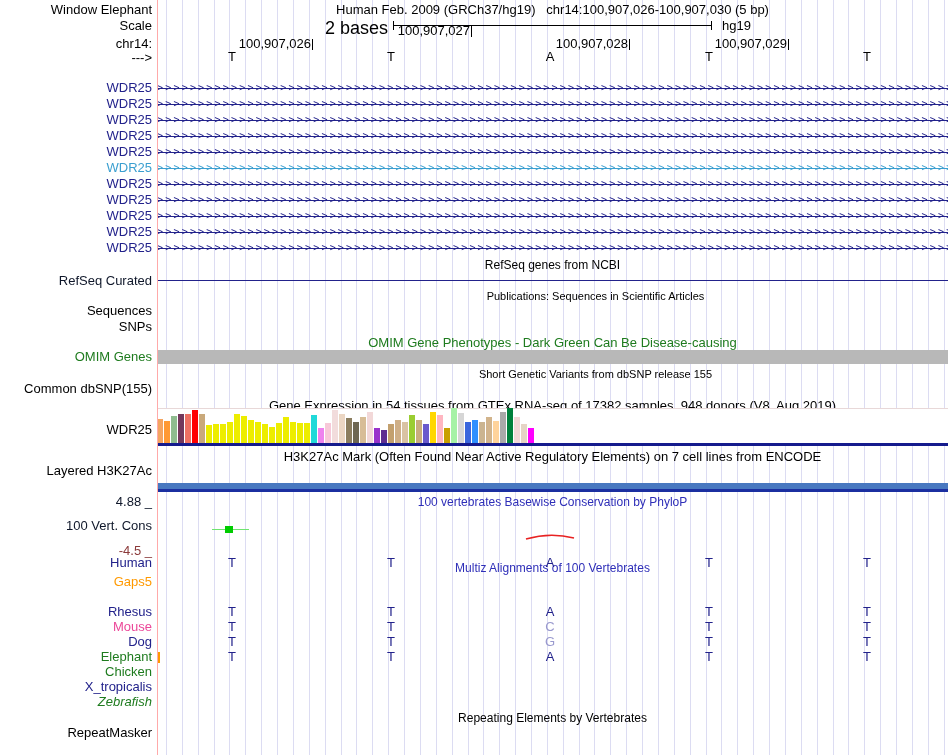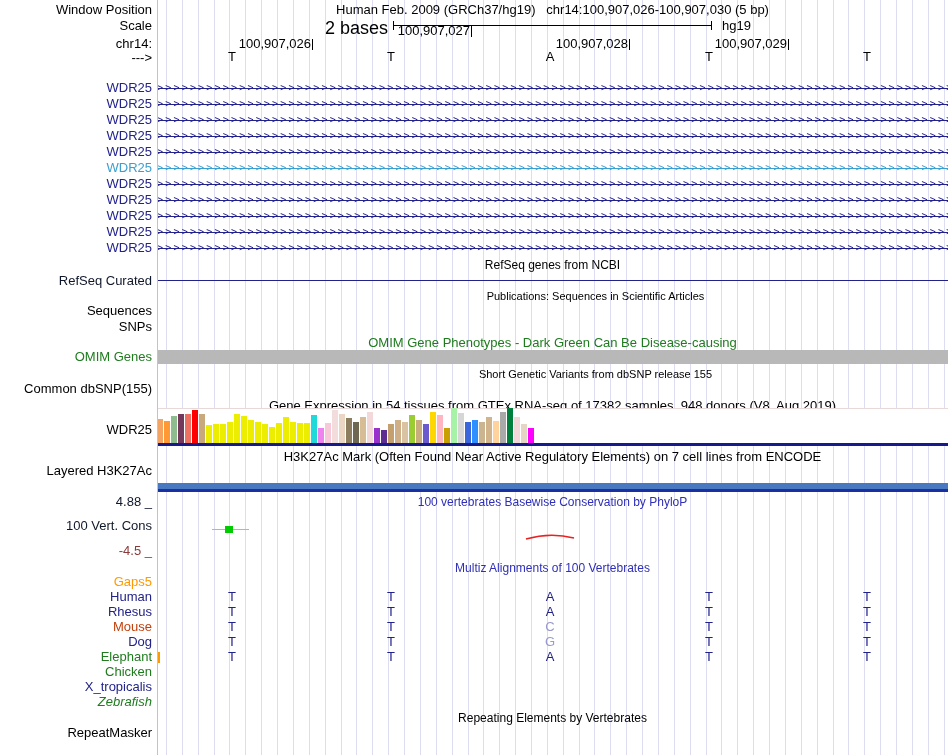--- a/index.html
+++ b/index.html
@@ -32,21 +32,21 @@
   .cons-line{position:absolute;left:212px;top:529px;width:37px;height:1px;background:#6FE46F;}
   .cons-sq{position:absolute;left:225px;top:526px;width:8px;height:7px;background:#00CC00;}
 </style>
 </head>
 <body>
 
 <div id="canvas">
 
   <div class="grid"></div>
 
-  <div class="lbl" style="top:2px">Window Position</div>
+  <div class="lbl" style="top:2px">Window Elephant</div>
   <div class="title" style="top:2px">
     <span>Human Feb. 2009 (GRCh37/hg19)</span>&nbsp;&nbsp;
     <span>chr14:100,907,026-100,907,030 (5 bp)</span>
   </div>
 
   <div class="lbl" style="top:18px">Scale</div>
   <div style="position:absolute;right:562px;top:18px;font-size:18px;">2 bases</div>
   <div class="scalebar" style="left:393px;top:25px;width:318px;"></div>
   <div class="scaletick" style="left:393px;top:21px;"></div>
   <div class="scaletick" style="left:711px;top:21px;"></div>
@@ -216,38 +216,38 @@
   <div class="cons-sq"></div>
   <svg style="position:absolute;left:524px;top:530px;" width="52" height="14">
     <path d="M2,9 Q26,2 50,8" stroke="#E82222" stroke-width="1.6" fill="none"></path>
   </svg>
 
   <div class="title blue-title md" style="top:561px">Multiz Alignments of 100 Vertebrates</div>
   <div id="species-rows">
       <div class="sp-row" style="top: 575px;">
     <span class="slabel" style="color: rgb(255, 153, 0);">Gaps5</span>
   </div>
-      <div class="sp-row" style="top: 590px;">
+      <div class="sp-row" style="top: 556px;">
     <span class="slabel" style="color: rgb(34, 34, 139);">Human</span>
   <span class="base" style="left: 222px; top: 0px; color: rgb(34, 34, 139);">T</span>
         <span class="base" style="left: 381px; top: 0px; color: rgb(34, 34, 139);">T</span>
         <span class="base" style="left: 540px; top: 0px; color: rgb(34, 34, 139);">A</span>
         <span class="base" style="left: 699px; top: 0px; color: rgb(34, 34, 139);">T</span>
         <span class="base" style="left: 857px; top: 0px; color: rgb(34, 34, 139);">T</span>
       </div>
       <div class="sp-row" style="top: 605px;">
     <span class="slabel" style="color: rgb(34, 34, 139);">Rhesus</span>
   <span class="base" style="left: 222px; top: 0px; color: rgb(34, 34, 139);">T</span>
         <span class="base" style="left: 381px; top: 0px; color: rgb(34, 34, 139);">T</span>
         <span class="base" style="left: 540px; top: 0px; color: rgb(34, 34, 139);">A</span>
         <span class="base" style="left: 699px; top: 0px; color: rgb(34, 34, 139);">T</span>
         <span class="base" style="left: 857px; top: 0px; color: rgb(34, 34, 139);">T</span>
       </div>
       <div class="sp-row" style="top: 620px;">
-    <span class="slabel" style="color: #c2410c;">Mouse</span>
+    <span class="slabel" style="color: #ec4899;">Mouse</span>
   <span class="base" style="left: 222px; top: 0px; color: rgb(34, 34, 139);">T</span>
         <span class="base" style="left: 381px; top: 0px; color: rgb(34, 34, 139);">T</span>
         <span class="base" style="left: 540px; top: 0px; color: rgb(153, 153, 206);">C</span>
         <span class="base" style="left: 699px; top: 0px; color: rgb(34, 34, 139);">T</span>
         <span class="base" style="left: 857px; top: 0px; color: rgb(34, 34, 139);">T</span>
       </div>
       <div class="sp-row" style="top: 635px;">
     <span class="slabel" style="color: rgb(34, 34, 139);">Dog</span>
   <span class="base" style="left: 222px; top: 0px; color: rgb(34, 34, 139);">T</span>
         <span class="base" style="left: 381px; top: 0px; color: rgb(34, 34, 139);">T</span>

